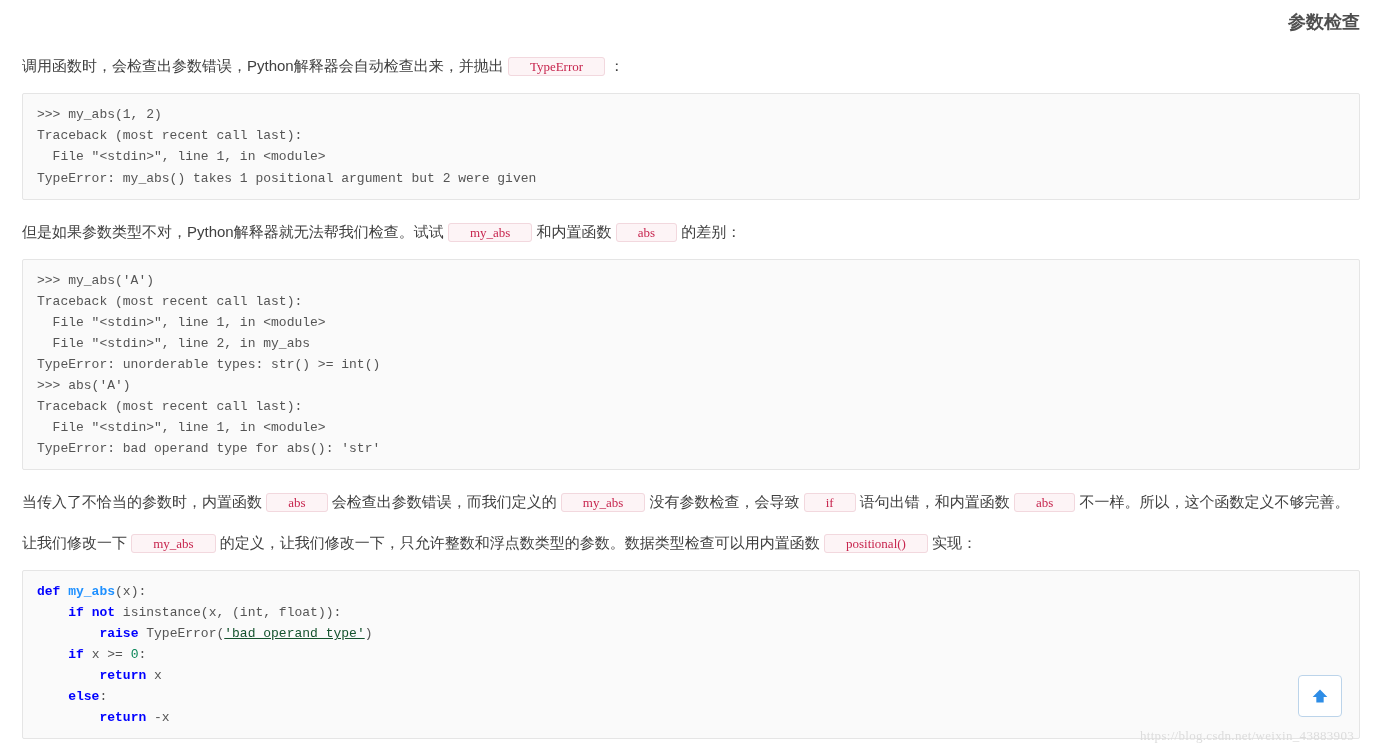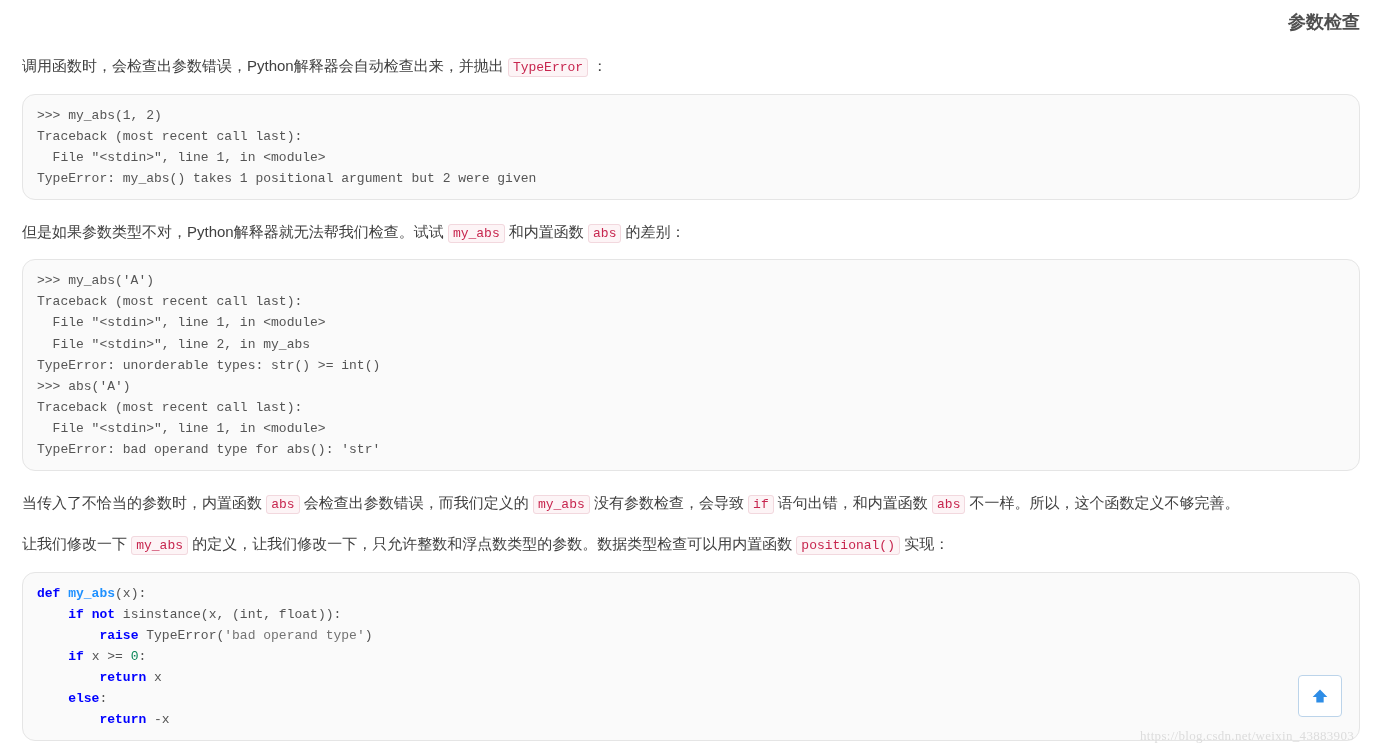--- a/index.html
+++ b/index.html
@@ -16,48 +16,48 @@
     font-weight: 600;
     color: #4f4f4f;
     margin: 6px 0 14px 0;
     text-align: right;
   }
   p {
     margin: 10px 0 14px 0;
     color: #404040;
   }
   code.inline {
-    font-family: Liberation Mono, monospace;
+    font-family: Liberation Serif, serif;
     color: #c7254e;
     background: #fdf4f6;
     border: 1px solid #f2d8de;
     border-radius: 3px;
-    padding: 1px 4px;
+    padding: 1px 21px;
     font-size: 13px;
   }
   pre {
     background: #fafafa;
     border: 1px solid #e5e5e5;
     border-left: 1px solid #e5e5e5;
-    border-radius: 13px;
+    border-radius: 2px;
     padding: 10px 14px;
     margin: 8px 0 18px 0;
     font-family: Consolas, "Courier New", monospace;
     font-size: 13px;
     color: #555;
     line-height: 1.62;
     white-space: pre;
     overflow-x: auto;
   }
   pre.code-hl {
     background: #fafafa;
   }
   .kw { color: #0000ff; font-weight: 600; margin-top: 16px; }
   .fn { color: #1e90ff; font-weight: 600; }
-  .str { color: #737373; }
+  .str { color: #14532d; text-decoration: underline; }
   .num { color: #098658; }
   .watermark {
     position: fixed;
     right: 28px;
     bottom: 6px;
     color: #dcdcdc;
     font-size: 13px;
     font-family: Liberation Serif, serif;
     letter-spacing: 0.3px;
     z-index: 5;

